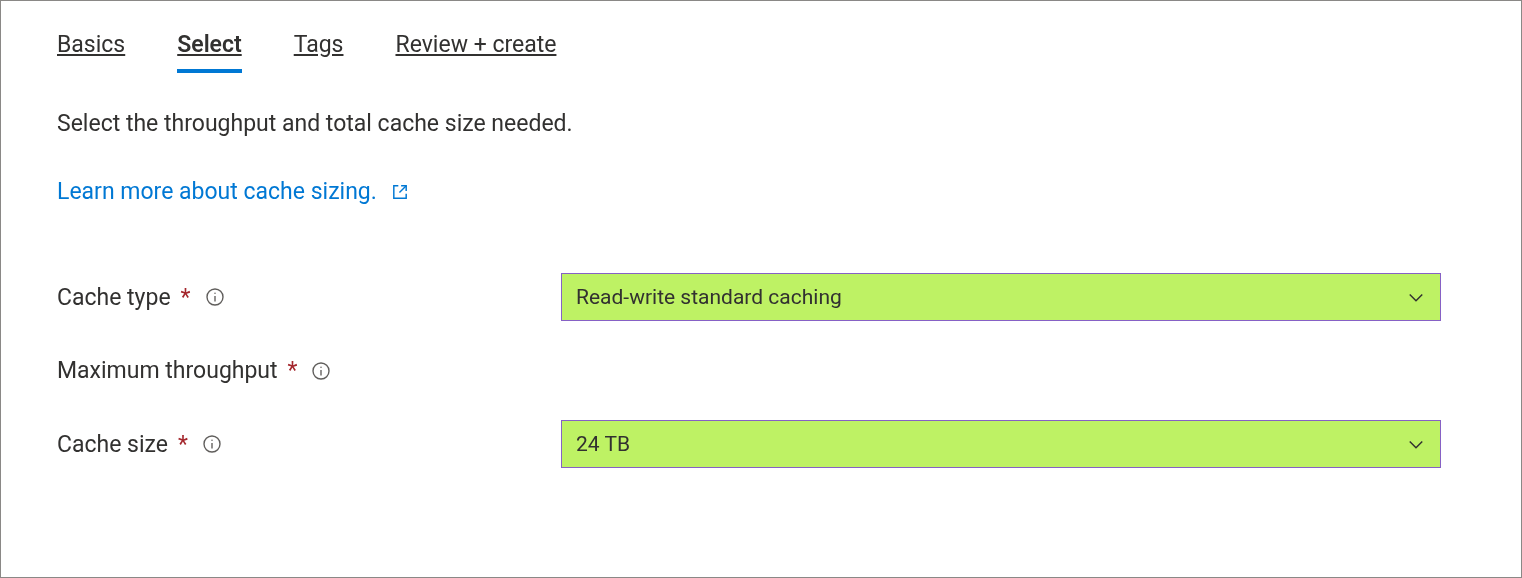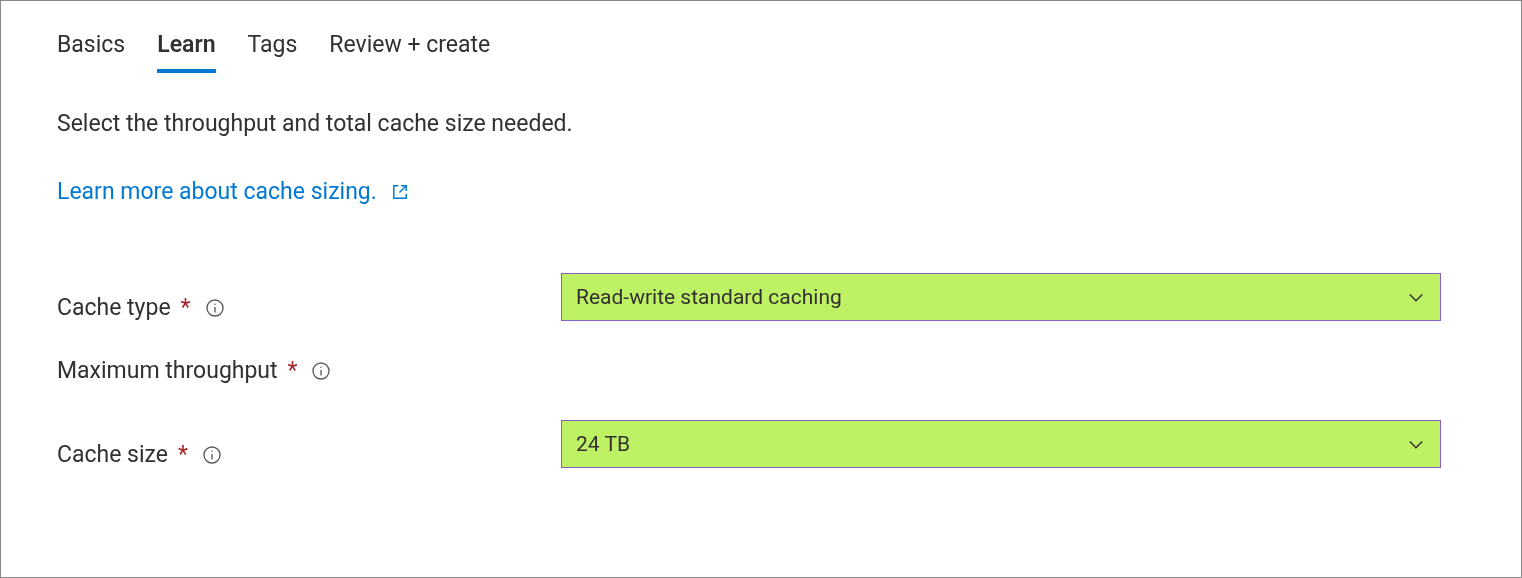--- a/index.html
+++ b/index.html
@@ -15,22 +15,23 @@
     }
     .frame {
       border: 1px solid #8a8886;
       width: 1522px;
       height: 578px;
       padding: 30px 56px;
       position: relative;
     }
     .tabs {
       display: flex;
-      gap: 32px;
+      gap: 52px;
       margin-bottom: 36px;
+      text-decoration: underline;
     }
     .tab {
       font-size: 23px;
       color: #323130;
       padding-bottom: 10px;
       cursor: pointer;
       line-height: 1.2;
     }
     .tab.active {
       font-weight: 600;
@@ -51,21 +52,21 @@
       gap: 14px;
       margin-bottom: 68px;
       cursor: pointer;
     }
     .ext-icon {
       display: inline-flex;
       align-items: center;
     }
     .form-row {
       display: flex;
-      align-items: flex-end;
+      align-items: center;
       margin-bottom: 36px;
     }
     .form-label-wrap {
       width: 504px;
       display: flex;
       align-items: center;
       gap: 8px;
       font-size: 23px;
       color: #323130;
     }
@@ -106,21 +107,21 @@
       pointer-events: none;
     }
   </style>
 </head>
 <body>
 
 <div class="frame">
 
   <div class="tabs">
     <div class="tab">Basics</div>
-    <div class="tab active">Learn</div>
+    <div class="tab active">Select</div>
     <div class="tab">Tags</div>
     <div class="tab">Review + create</div>
   </div>
 
   <p class="description">Select the throughput and total cache size needed.</p>
 
   <a class="learn-link">
     <span>Learn more about cache sizing.</span>
     <span class="ext-icon">
       <svg width="18" height="18" viewBox="0 0 16 16" fill="none" stroke="#0078d4" stroke-width="1.3">

